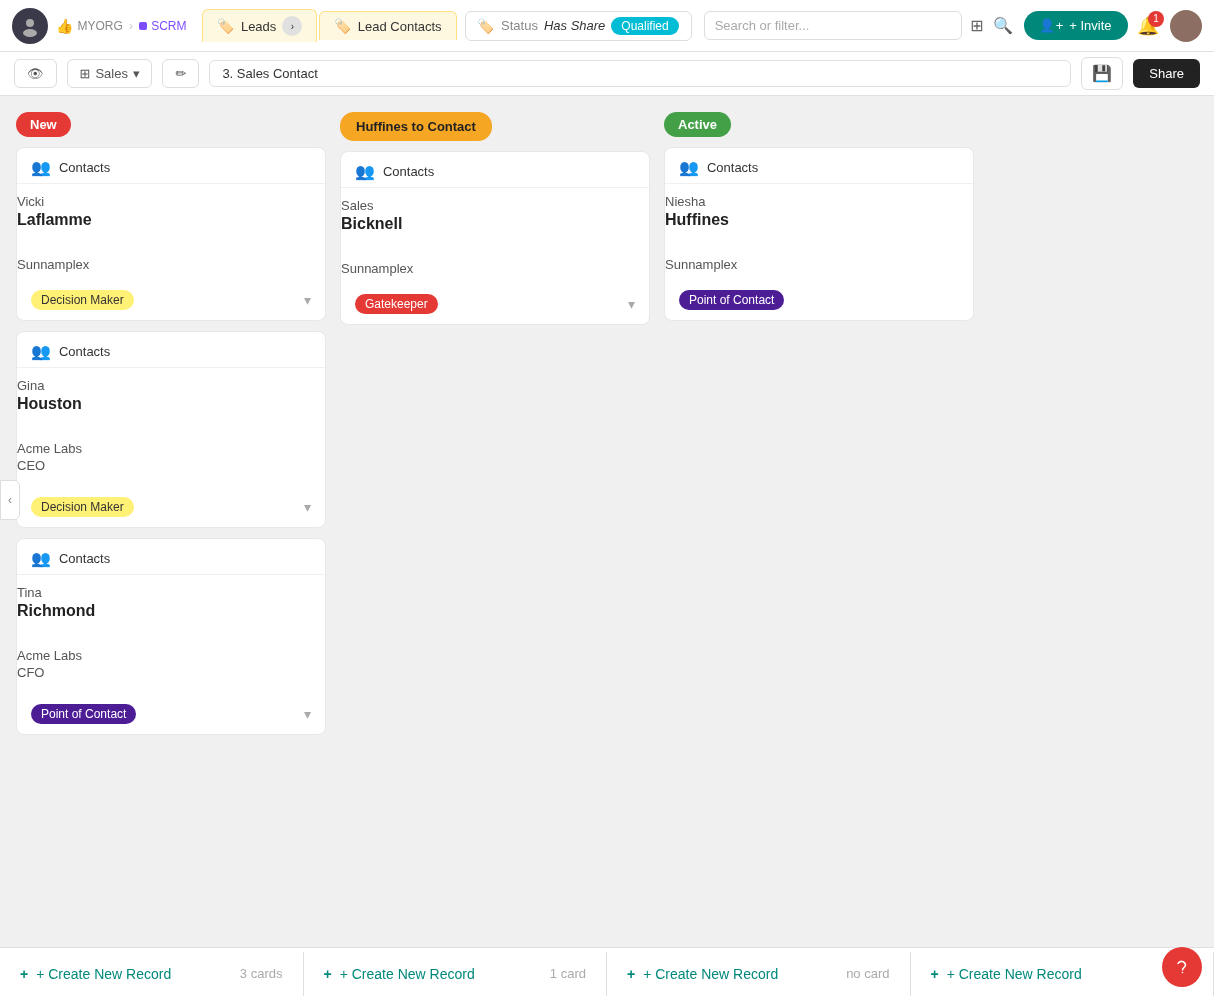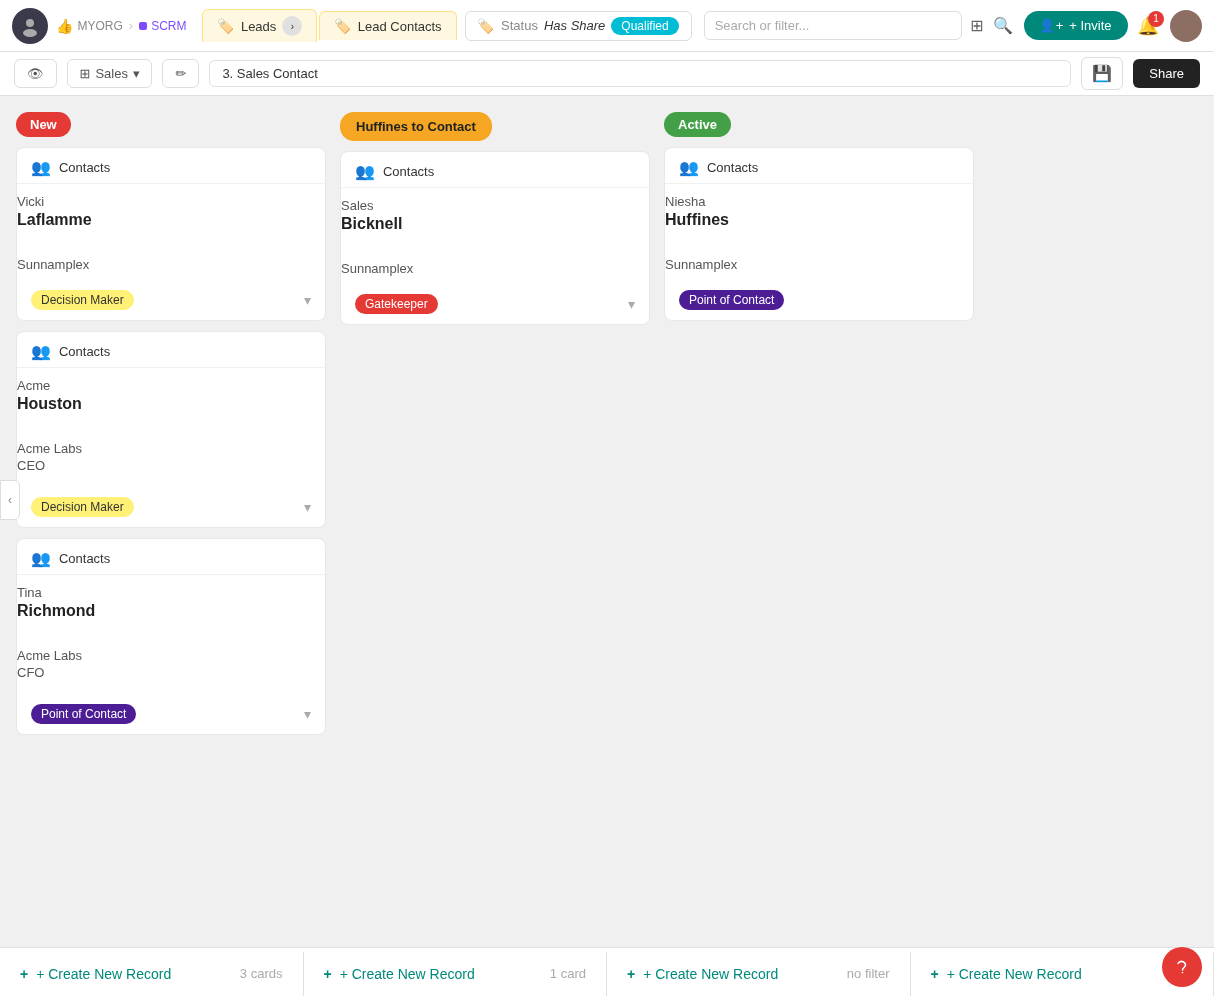--- a/index.html
+++ b/index.html
@@ -255,21 +255,21 @@
       <span class="role-badge badge-yellow">Decision Maker</span>
       <span class="card-menu-icon">▾</span>
     </div>
       </div>
       <div class="kanban-card">
         <div class="card-header">
           <span class="contacts-icon">👥</span>
           <span class="card-header-label">Contacts</span>
         </div>
         <div class="card-body">
-      <div class="card-first-name">Acme</div>
+      <div class="card-first-name">Gina</div>
       <div class="card-last-name">Houston</div>
       <div class="card-company">Acme Labs</div>
       <div class="card-role">CEO</div>
     </div>
         <div class="card-footer">
       <span class="role-badge badge-yellow">Decision Maker</span>
       <span class="card-menu-icon">▾</span>
     </div>
       </div>
       <div class="kanban-card">
@@ -340,21 +340,21 @@
       <span class="count">3 cards</span>
     </div>
     <div class="create-new-btn">
       <span style="color:#00897b;font-weight:bold;">+</span>
       <span>+ Create New Record</span>
       <span class="count">1 card</span>
     </div>
     <div class="create-new-btn">
       <span style="color:#00897b;font-weight:bold;">+</span>
       <span>+ Create New Record</span>
-      <span class="count">no filter</span>
+      <span class="count">no card</span>
     </div>
     <div class="create-new-btn">
       <span style="color:#00897b;font-weight:bold;">+</span>
       <span>+ Create New Record</span>
       <span class="count">1</span>
     </div>
   </div>
 
 <div class="help-btn">
   <svg width="22" height="22" viewBox="0 0 22 22" fill="none">

